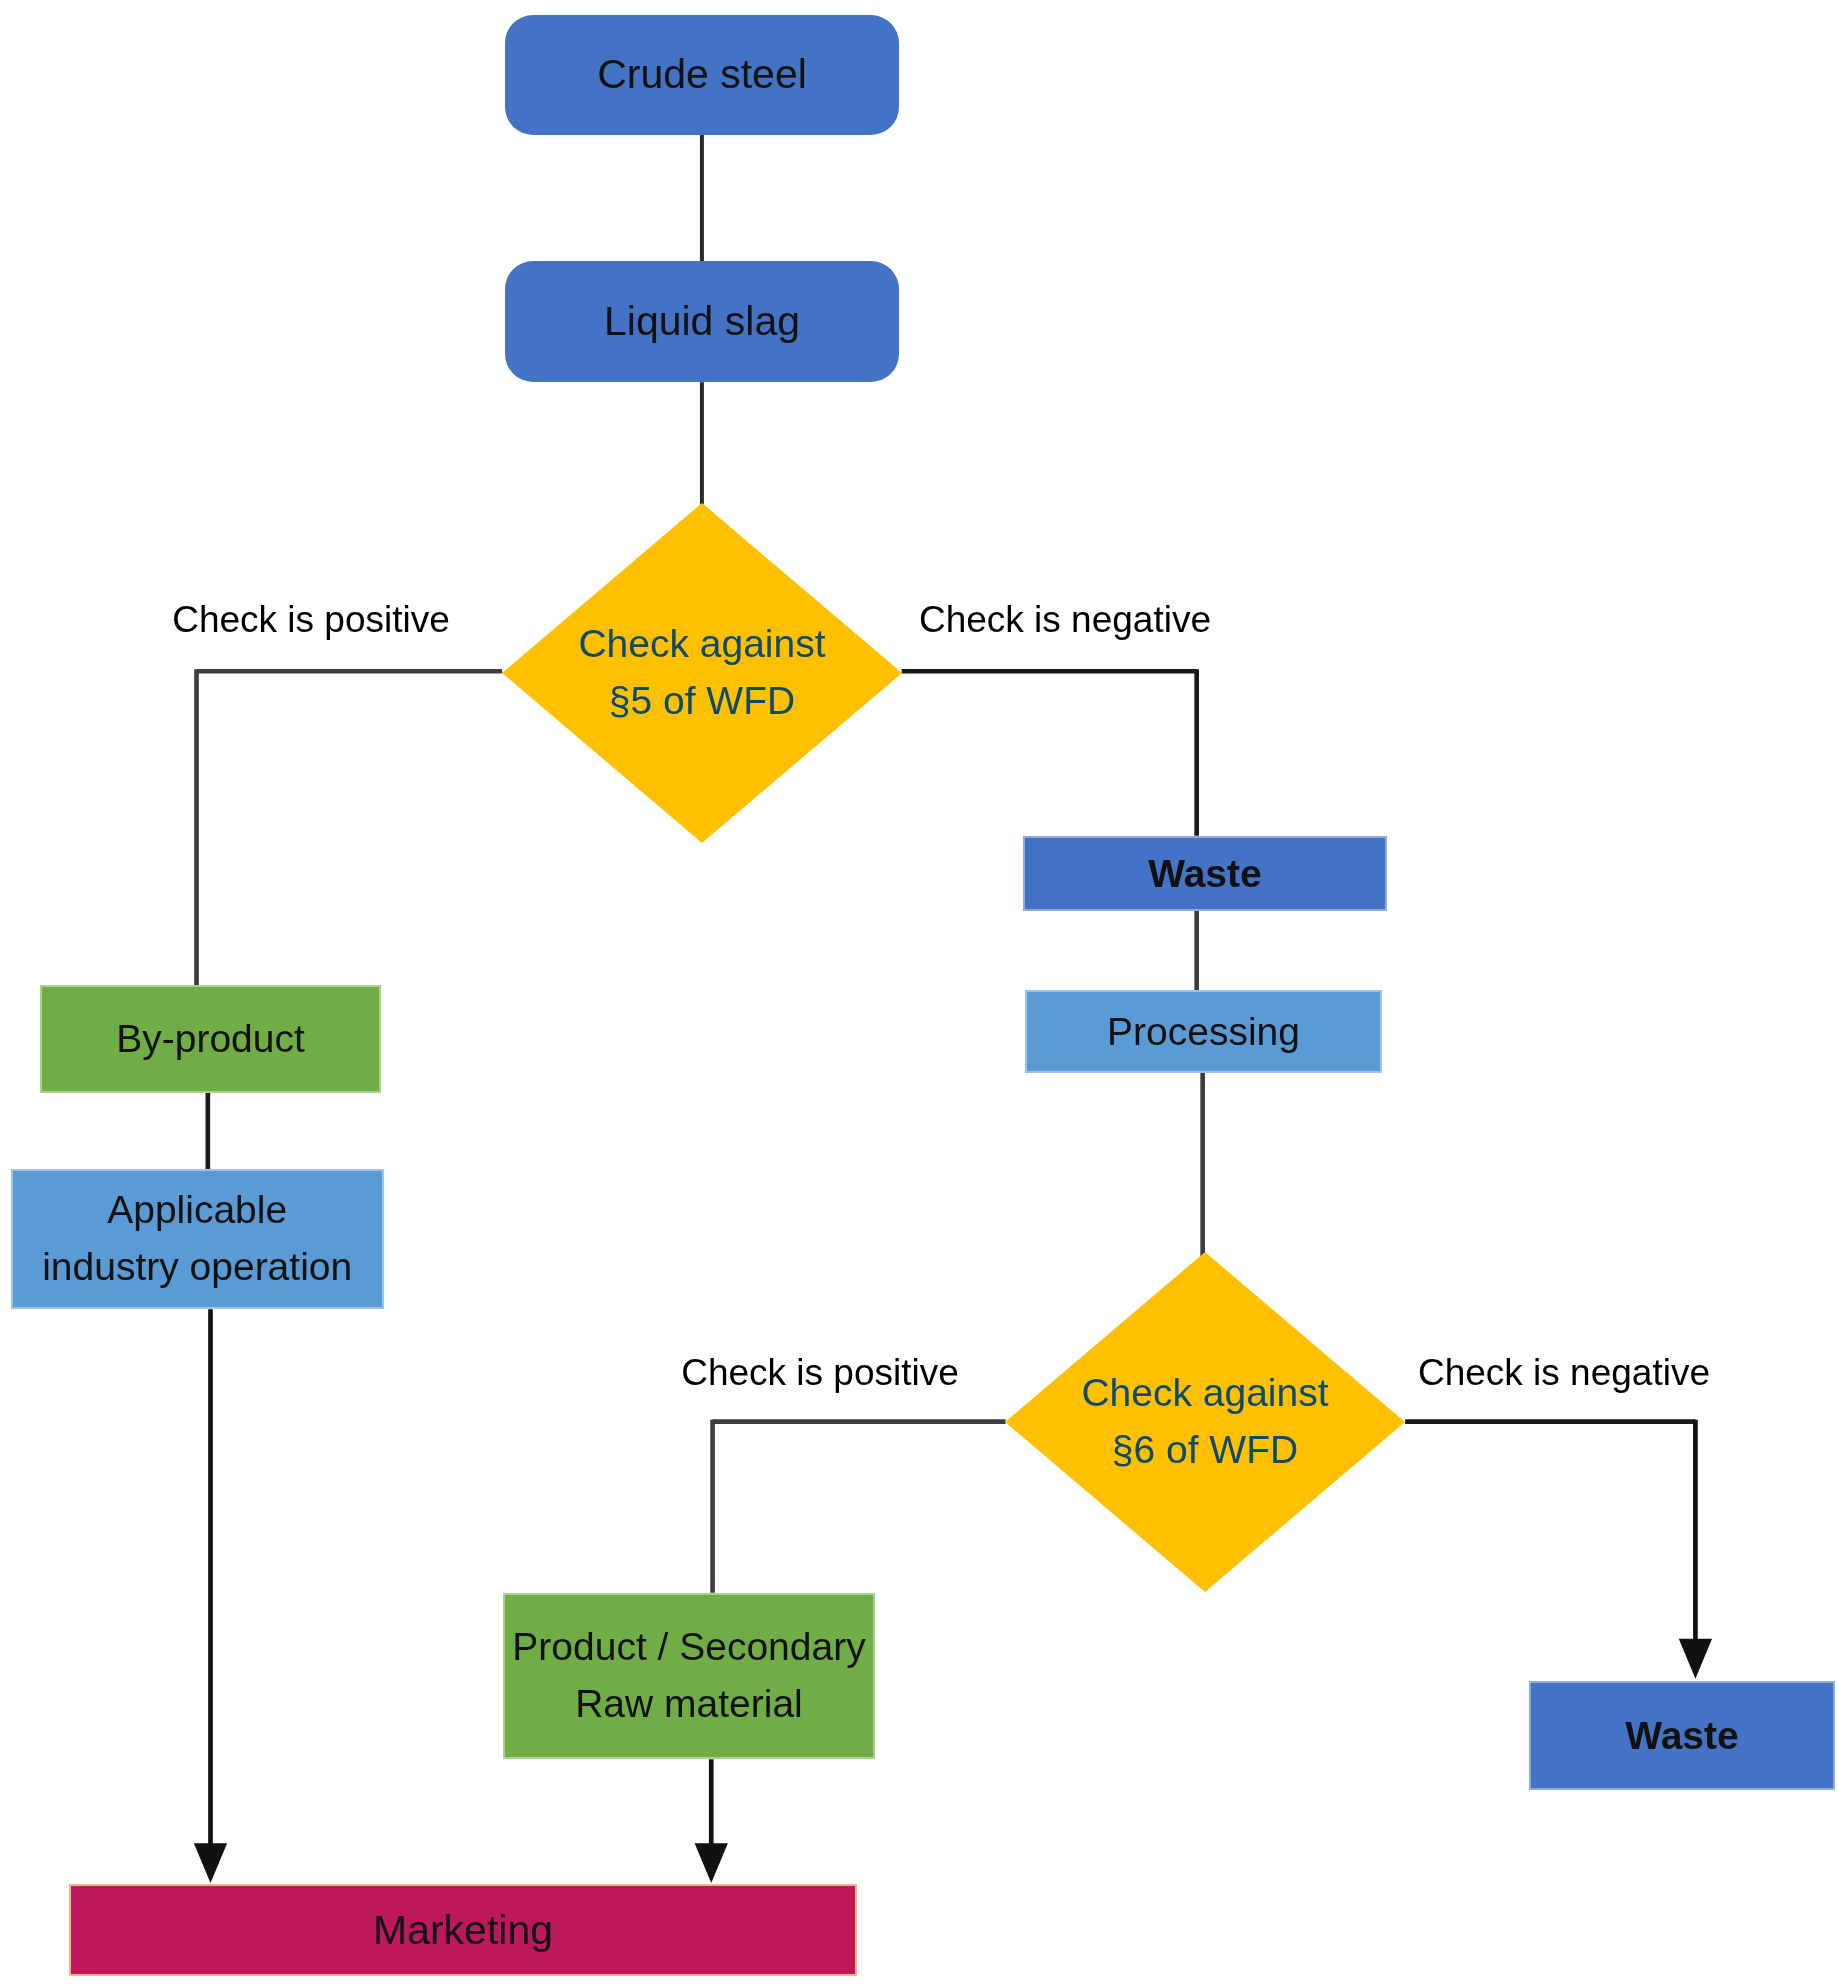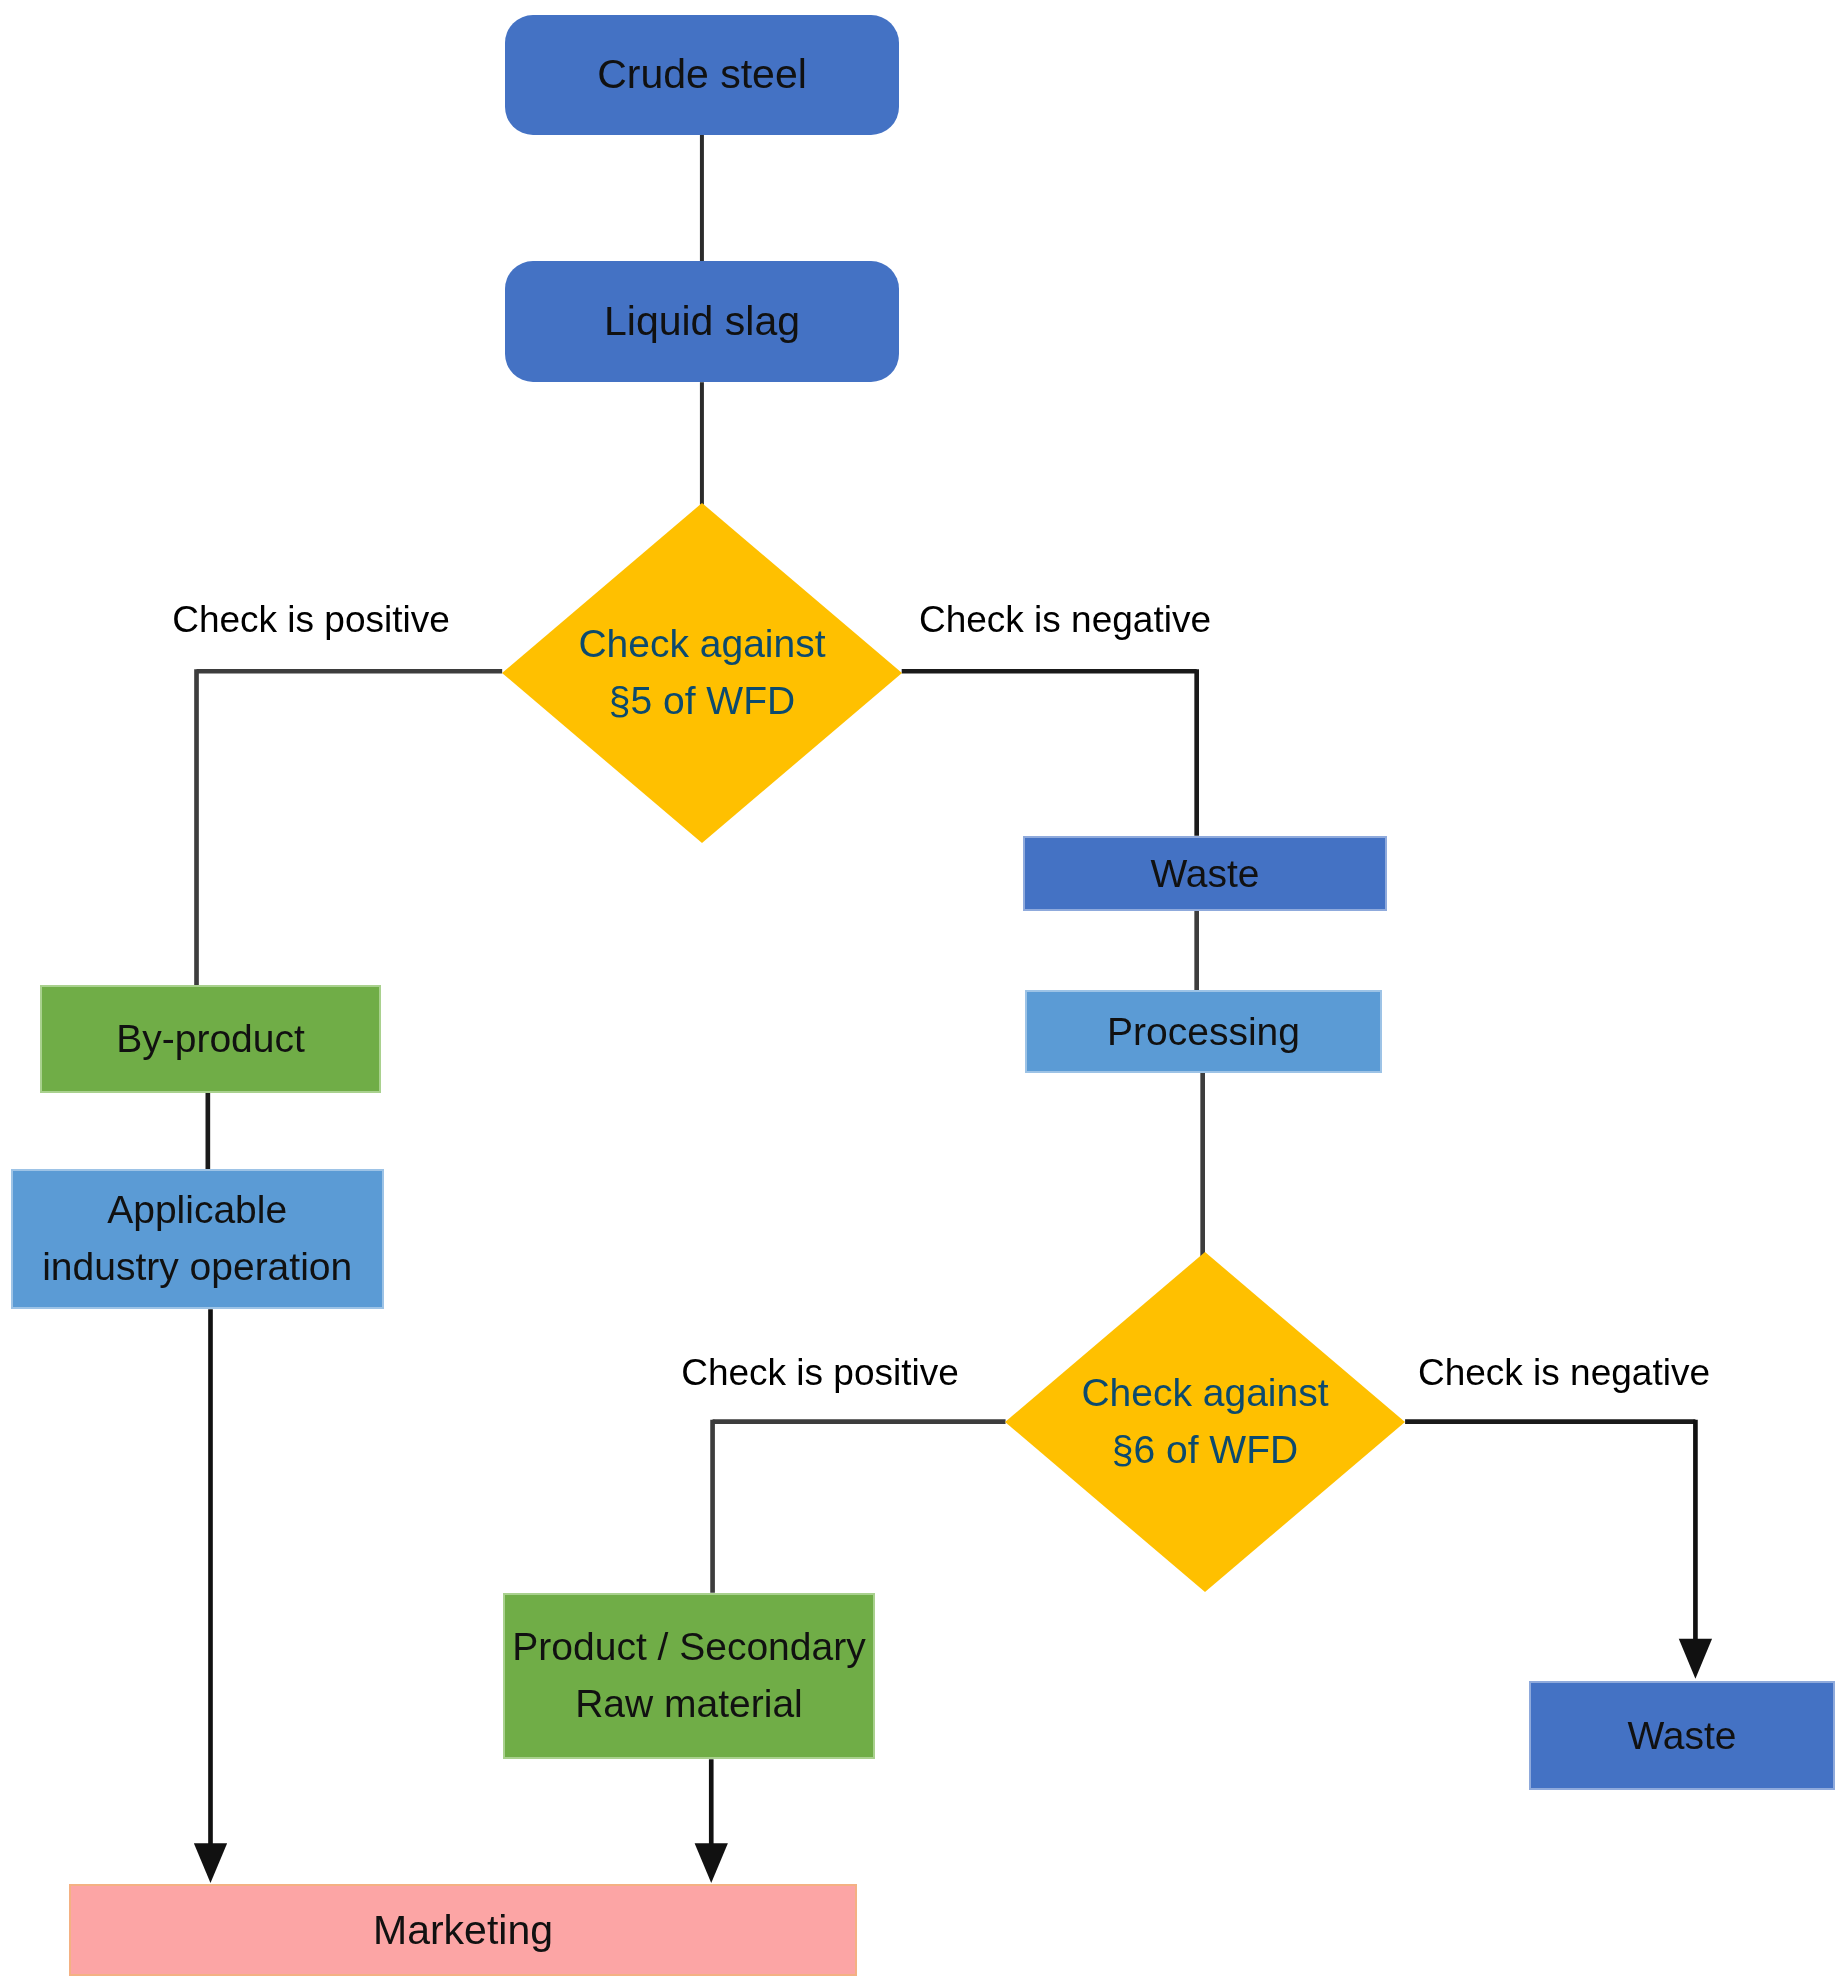--- a/index.html
+++ b/index.html
@@ -23,33 +23,34 @@
   }
   .rounded-blue{
     background:#4472C4;
     border-radius:28px;
     font-size:41px;
   }
   .dark-blue{
     background:#4472C4;
     border:2px solid #8faadc;
     font-size:39px;
+    font-weight:bold;
   }
   .light-blue{
     background:#5B9BD5;
     border:2px solid #9dc3e6;
     font-size:39px;
   }
   .green{
     background:#70AD47;
     border:2px solid #a9d18e;
     font-size:39px;
   }
   .orange{
-    background:#fca5a5;
+    background:#be185d;
     border:2px solid #f4b183;
     font-size:41px;
   }
   .diamond{
     position:absolute;
     background:#FFC000;
     clip-path:polygon(50% 0, 100% 50%, 50% 100%, 0 50%);
     display:flex;
     align-items:center;
     justify-content:center;

